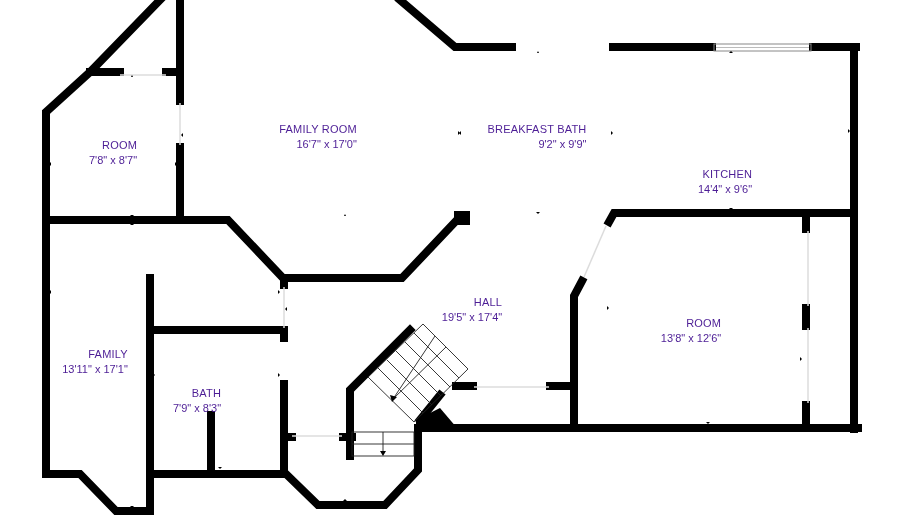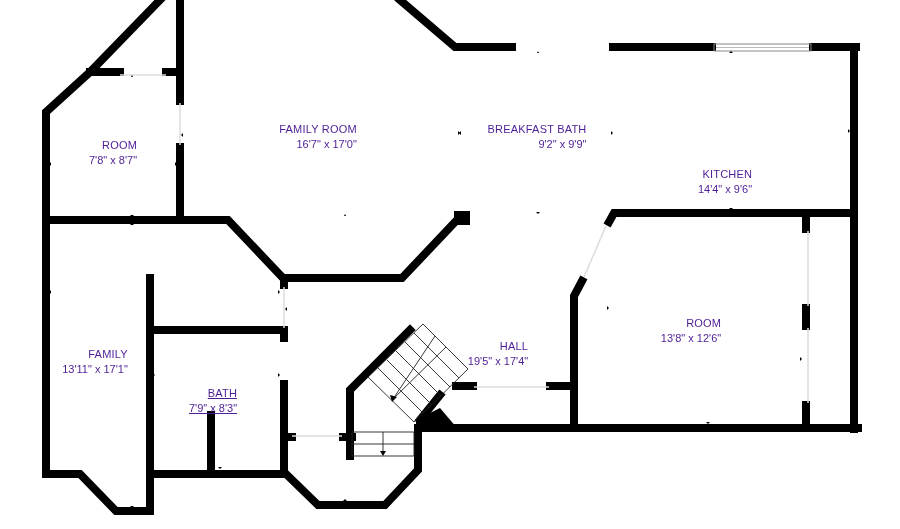--- a/index.html
+++ b/index.html
@@ -135,28 +135,28 @@
   <span class="dims">16'7" x 17'0"</span>
 </div>
 <div class="room-label" style="left:537px; top:122px;">
   <span class="name">BREAKFAST BATH</span>
   <span class="dims">9'2" x 9'9"</span>
 </div>
 <div class="room-label" style="left:725px; top:119px;margin-top:48px;">
   <span class="name">KITCHEN</span>
   <span class="dims">14'4" x 9'6"</span>
 </div>
-<div class="room-label" style="left:498px; top:295px;margin-top:44px;">
+<div class="room-label" style="left:472px; top:295px;">
   <span class="name">HALL</span>
   <span class="dims">19'5" x 17'4"</span>
 </div>
 <div class="room-label" style="left:691px; top:316px;">
   <span class="name">ROOM</span>
   <span class="dims">13'8" x 12'6"</span>
 </div>
 <div class="room-label" style="left:95px; top:347px;">
   <span class="name">FAMILY</span>
   <span class="dims">13'11" x 17'1"</span>
 </div>
-<div class="room-label" style="left:213px; top:386px;text-decoration:underline;">
+<div class="room-label" style="left:197px; top:386px;">
   <span class="name">BATH</span>
   <span class="dims">7'9" x 8'3"</span>
 </div>
 
 </body></html>

